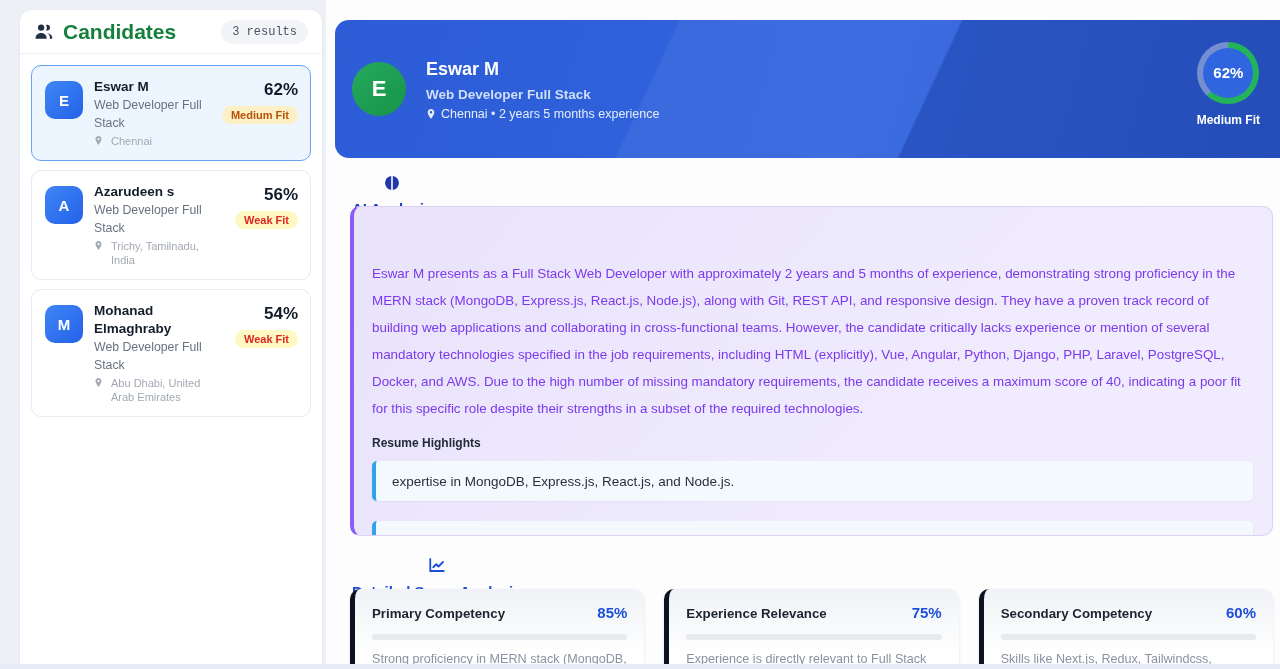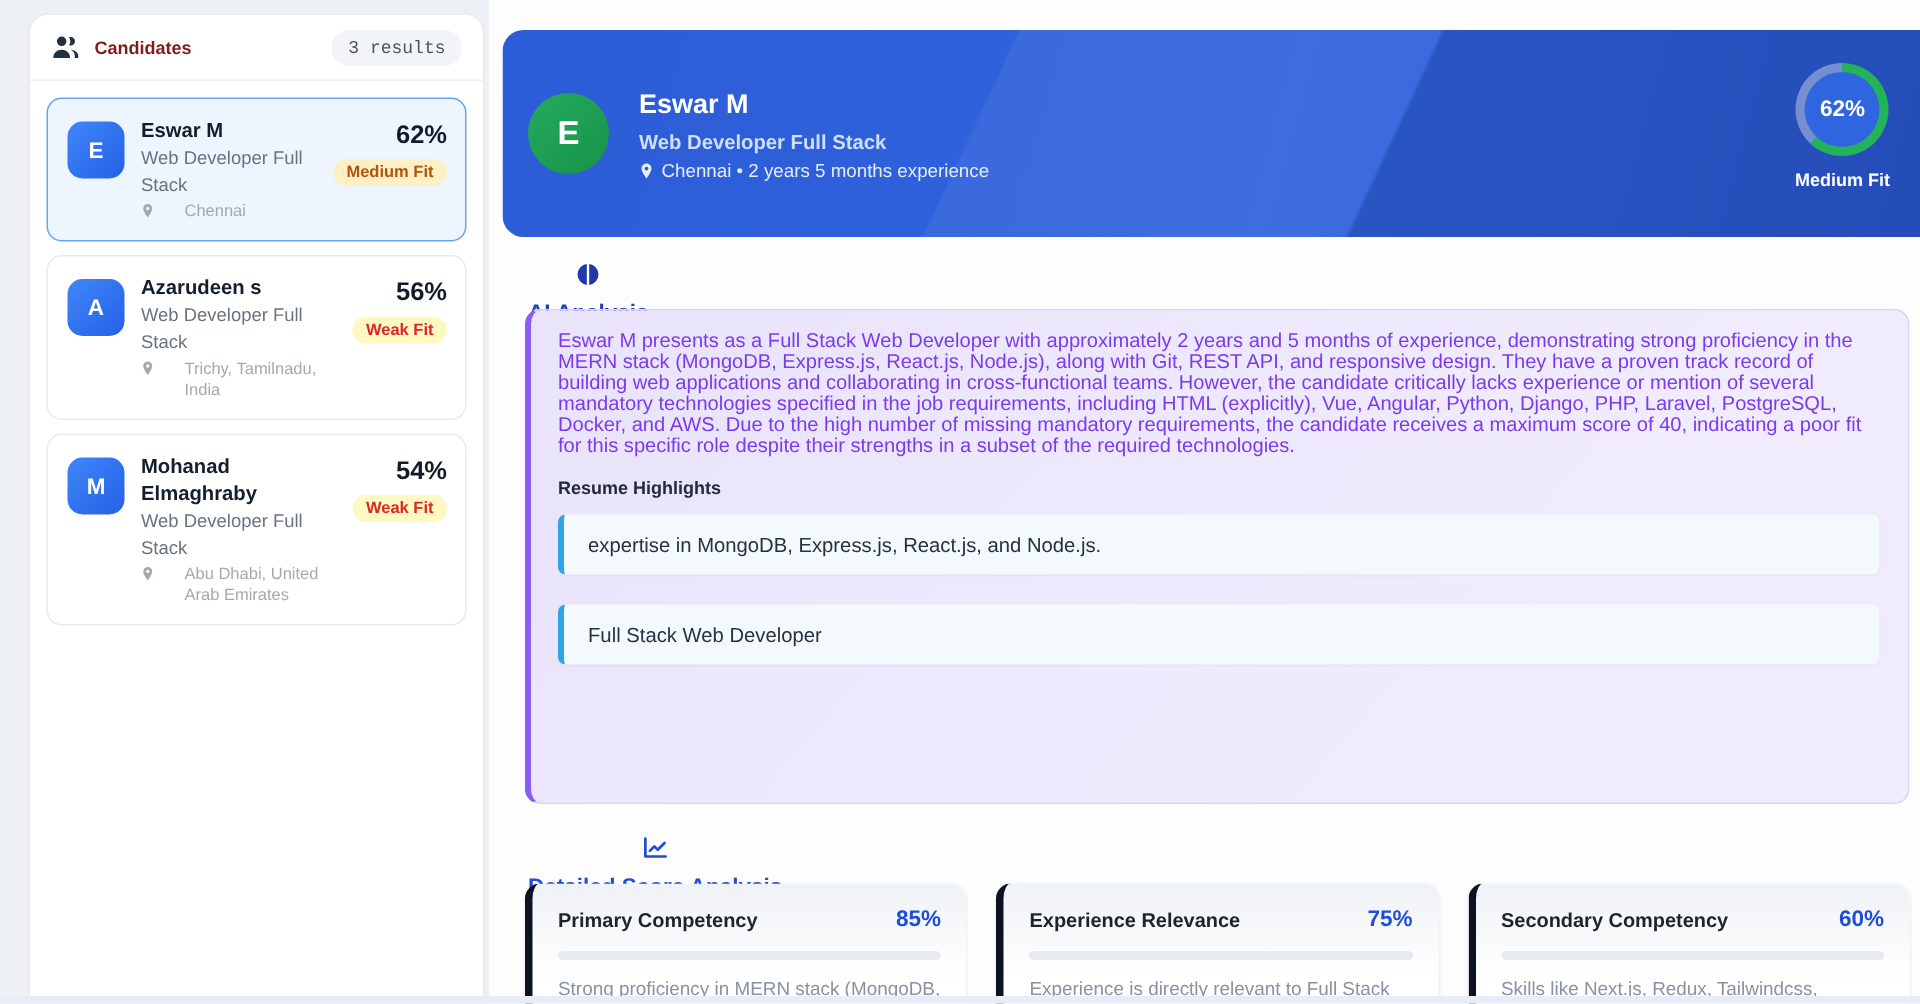--- a/index.html
+++ b/index.html
@@ -9,35 +9,35 @@
   
   .left-bg { position:absolute; left:0; top:0; width:326px; height:669px; background:#edf0f5; }
 
   
   .sidebar { position:absolute; left:20px; top:10px; width:302px; height:659px;
              background:#ffffff; border-radius:12px 12px 0 0;
              box-shadow:0 1px 3px rgba(15,23,42,.07); }
   .sb-header { height:44px; display:flex; align-items:center; padding:0 14px;
                border-bottom:1px solid #eef0f4; }
   .sb-header .ico { width:19px; height:19px; flex:none; }
-  .sb-title { flex:1; margin-left:10px; font-size:12px; font-weight:bold; color:#7f1d1d; }
+  .sb-title { flex:1; margin-left:10px; font-size:21px; font-weight:bold; color:#15803d; }
   .results-pill { background:#f2f4f7; color:#4b5563; font-size:12px; padding:5px 11px;
                   border-radius:999px;font-family:Liberation Mono, monospace; }
   .sb-list { padding:11px; display:flex; flex-direction:column; gap:9px; }
   .cand-card { display:flex; gap:11px; padding:12px 12px 12px 13px; border-radius:10px;
                background:#ffffff; border:1px solid #e7eaf0; cursor:pointer; }
   .cand-card.selected { background:#edf5ff; border:1.5px solid #66a4f4; }
   .cand-avatar { width:38px; height:38px; flex:none; border-radius:10px; margin-top:3px;
                  background:linear-gradient(135deg,#3f86f6,#2461e8);
                  display:flex; align-items:center; justify-content:center;
                  color:#fff; font-size:15px; font-weight:bold; }
   .cand-info { flex:1; min-width:0; }
   .cand-name { font-size:13.5px; font-weight:bold; color:#141e2c; line-height:18px; }
   .cand-role { font-size:12.3px; color:#6a7280; line-height:18px; }
-  .cand-loc { display:flex; gap:20px; font-size:11px; color:#a3a9b3; line-height:14px;
+  .cand-loc { display:flex; gap:8px; font-size:11px; color:#a3a9b3; line-height:14px;
               margin-top:2px; align-items:flex-start; }
   .cand-loc svg { flex:none; margin-top:1px; }
   .cand-right { display:flex; flex-direction:column; align-items:flex-end; flex:none; padding-top:2px; }
   .cand-pct { font-size:17px; font-weight:bold; color:#111b2b; }
   .fit-badge { margin-top:6px; font-size:11px; font-weight:bold; padding:3px 9px;
                border-radius:999px; white-space:nowrap; }
   .fit-badge.medium { background:#fdf0c5; color:#b45309; }
   .fit-badge.weak   { background:#fef9c3; color:#dc2626; }
 
   
@@ -68,21 +68,21 @@
   .sec-title { position:absolute; display:flex; align-items:center; gap:9px;
                font-size:15px; font-weight:bold; color:#2340b8;flex-direction:column; }
   .sec-title.ai    { left:26px; top:175px; }
   .sec-title.score { left:26px; top:556px; color:#1d4ed8; }
   .sec-title svg { flex:none; }
 
   .ai-panel { position:absolute; left:24px; right:7px; top:206px; height:330px;
               background:linear-gradient(130deg,#e9e3fb,#f0ecfd 70%);
               border:1px solid #ddd0f6; border-left:4px solid #8b5cf6;
               border-radius:10px; padding:13px 17px 0 18px; overflow:hidden; }
-  .ai-text { font-size:13.4px; line-height:14px; color:#7c3aed; padding-right:5px; }
+  .ai-text { font-size:13.4px; line-height:27px; color:#7c3aed; padding-right:5px;margin-top:40px; }
   .hl-heading { margin-top:14px; font-size:12px; font-weight:bold; color:#222b3a; }
   .hl-item { height:40px; margin:11px 2px 0 0; background:#f3f9fd;
              border-left:4px solid #31a3e8; border-radius:5px;
              display:flex; align-items:center; padding:0 16px;
              font-size:13.5px; color:#273140;
              box-shadow:0 1px 2px rgba(30,64,175,.05); }
   .hl-item.first { margin-top:20px; }
 
   .score-cards { position:absolute; left:24px; right:7px; top:589px; display:flex; gap:20px; }
   .score-card { flex:1; min-width:0; height:118px; border-radius:10px;

